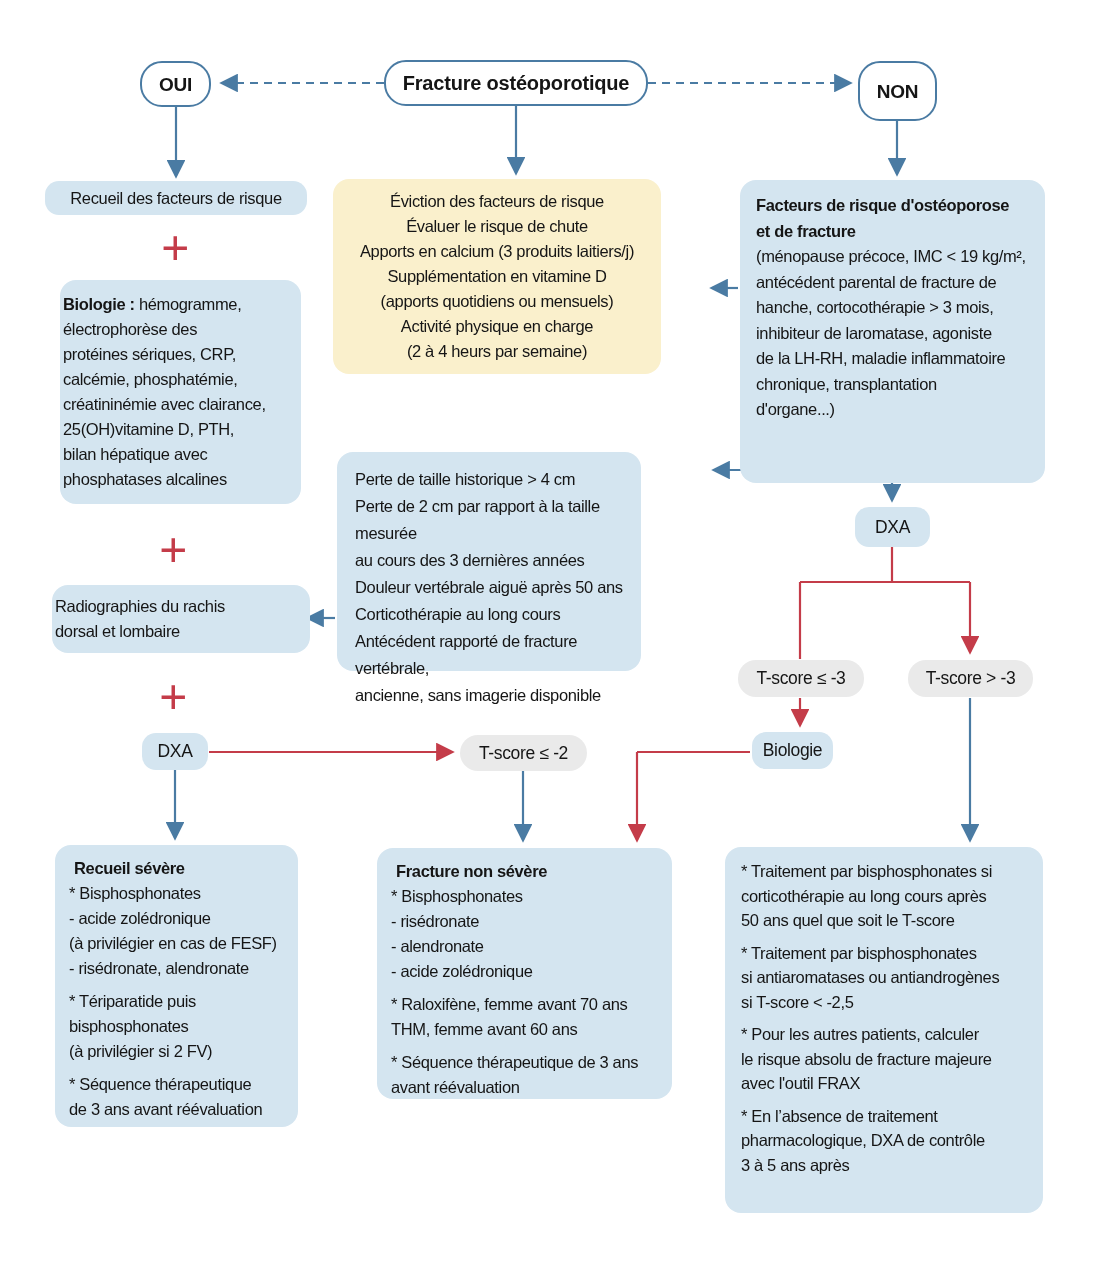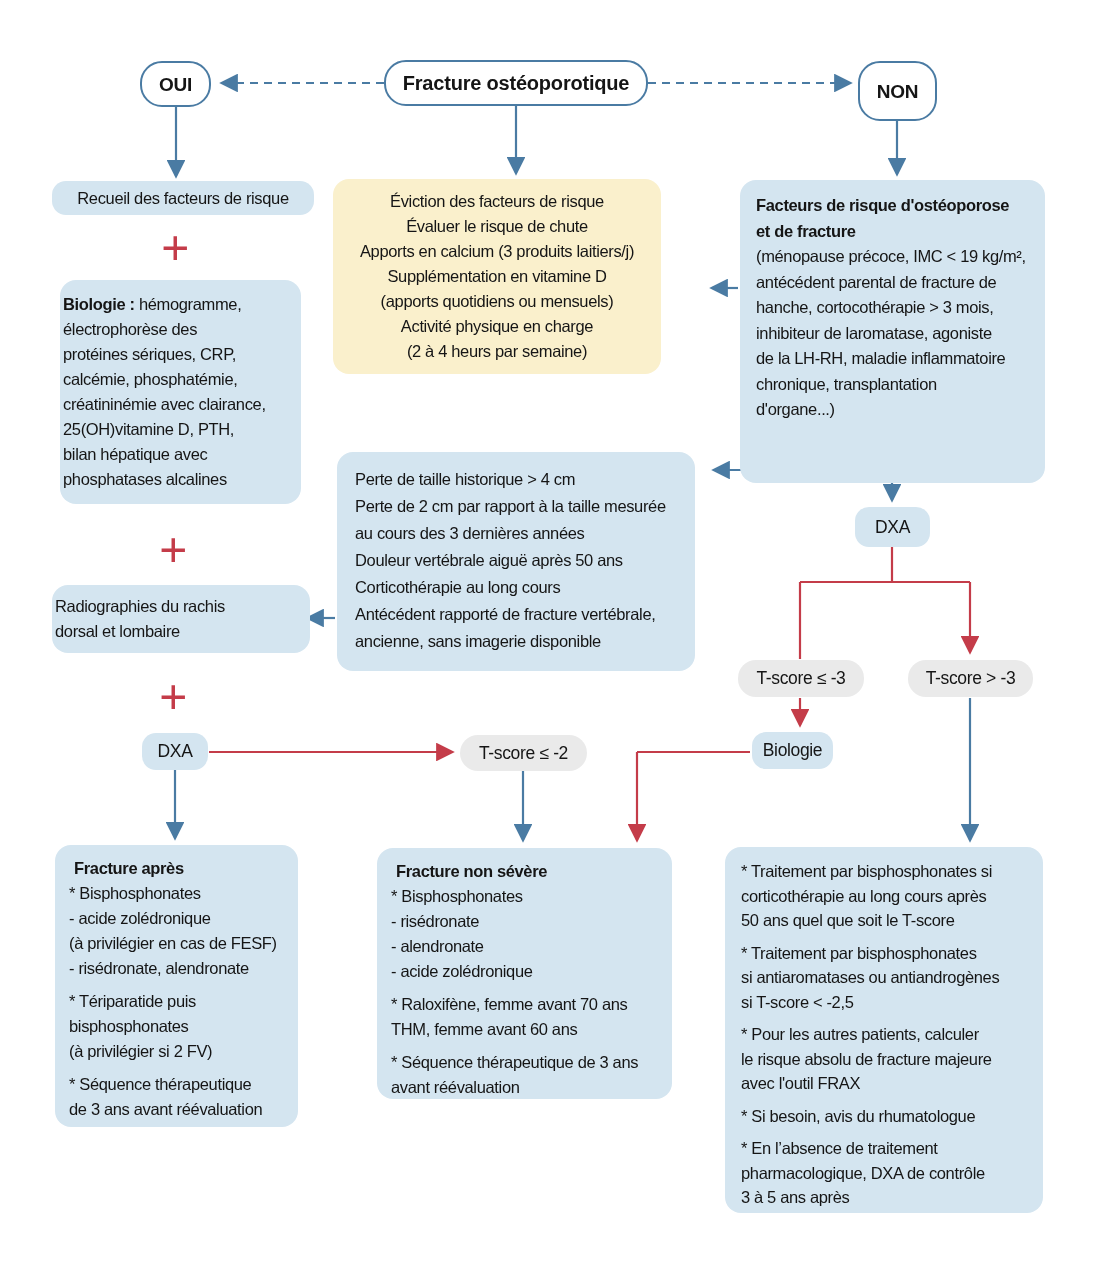--- a/index.html
+++ b/index.html
@@ -86,21 +86,21 @@
   <div class="box outline" style="left:140px;top:61px;width:71px;height:46px;">
     <span>OUI</span>
   </div>
   <div class="box outline" style="left:384px;top:60px;width:264px;height:46px;font-size:20px;">
     <span>Fracture ostéoporotique</span>
   </div>
   <div class="box outline" style="left:858px;top:61px;width:79px;height:60px;">
     <span>NON</span>
   </div>
 
-  <div class="box blue center-text" style="left:45px;top:181px;width:262px;height:34px;border-radius:14px;margin-left:7px;">
+  <div class="box blue center-text" style="left:45px;top:181px;width:262px;height:34px;border-radius:14px;">
     <span>Recueil des facteurs de risque</span>
   </div>
 
   <div class="plus" style="left:153px;top:228px;">+</div>
 
   <div class="box blue pad" style="left:60px;top:280px;width:241px;height:224px;">
     <b>Biologie :</b>
     <span>hémogramme,<br>électrophorèse des<br>protéines sériques, CRP,<br>calcémie, phosphatémie,<br>créatininémie avec clairance,<br>25(OH)vitamine D, PTH,<br>bilan hépatique avec<br>phosphatases alcalines</span>
   </div>
 
@@ -113,21 +113,21 @@
   <div class="plus" style="left:151px;top:677px;">+</div>
 
   <div class="box blue pill" style="left:142px;top:733px;width:66px;height:37px;">
     <span>DXA</span>
   </div>
 
   <div class="box yellow lines-center" style="left:333px;top:179px;width:328px;height:195px;">
     <span>Éviction des facteurs de risque<br>Évaluer le risque de chute<br>Apports en calcium (3 produits laitiers/j)<br>Supplémentation en vitamine D<br>(apports quotidiens ou mensuels)<br>Activité physique en charge<br>(2 à 4 heurs par semaine)</span>
   </div>
 
-  <div class="box blue pad" style="left:337px;top:452px;width:358px;height:219px;padding:14px 18px;line-height:27px;">
+  <div class="box blue pad" style="left:337px;top:452px;width:304px;height:219px;padding:14px 18px;line-height:27px;">
     <span>Perte de taille historique &gt; 4 cm<br>Perte de 2 cm par rapport à la taille mesurée<br>au cours des 3 dernières années<br>Douleur vertébrale aiguë après 50 ans<br>Corticothérapie au long cours<br>Antécédent rapporté de fracture vertébrale,<br>ancienne, sans imagerie disponible</span>
   </div>
 
   <div class="box gray pill" style="left:460px;top:735px;width:127px;height:36px;border-radius:18px;">
     <span>T-score ≤ -2</span>
   </div>
 
   <div class="box blue pad" style="left:740px;top:180px;width:305px;height:303px;padding:13px 16px;line-height:25.5px;">
     <b class="block-title">Facteurs de risque d'ostéoporose<br>et de fracture</b>
     <span>(ménopause précoce, IMC &lt; 19 kg/m²,<br>antécédent parental de fracture de<br>hanche, cortocothérapie &gt; 3 mois,<br>inhibiteur de laromatase, agoniste<br>de la LH-RH, maladie inflammatoire<br>chronique, transplantation<br>d'organe...)</span>
@@ -143,21 +143,21 @@
 
   <div class="box gray pill" style="left:908px;top:660px;width:125px;height:37px;border-radius:18px;">
     <span>T-score &gt; -3</span>
   </div>
 
   <div class="box blue pill" style="left:752px;top:732px;width:81px;height:37px;">
     <span>Biologie</span>
   </div>
 
   <div class="box blue pad" style="left:55px;top:845px;width:243px;height:282px;padding:11px 14px;">
-    <b style="padding-left:5px;">Fracture après</b>
+    <b style="padding-left:5px;">Recueil sévère</b>
     <div class="paras">
         <p>* Bisphosphonates<br>- acide zolédronique<br>(à privilégier en cas de FESF)<br>- risédronate, alendronate</p>
         <p>* Tériparatide puis<br>bisphosphonates<br>(à privilégier si 2 FV)</p>
         <p>* Séquence thérapeutique<br>de 3 ans avant réévaluation</p>
       </div>
   </div>
 
   <div class="box blue pad" style="left:377px;top:848px;width:295px;height:251px;padding:11px 14px;">
     <b style="padding-left:5px;">Fracture non sévère</b>
     <div class="paras">
@@ -165,18 +165,17 @@
         <p>* Raloxifène, femme avant 70 ans<br>THM, femme avant 60 ans</p>
         <p>* Séquence thérapeutique de 3 ans<br>avant réévaluation</p>
       </div>
   </div>
 
   <div class="box blue pad tight" style="left:725px;top:847px;width:318px;height:366px;padding:12px 16px;">
     <div class="paras">
         <p>* Traitement par bisphosphonates si<br>corticothérapie au long cours après<br>50 ans quel que soit le T-score</p>
         <p>* Traitement par bisphosphonates<br>si antiaromatases ou antiandrogènes<br>si T-score &lt; -2,5</p>
         <p>* Pour les autres patients, calculer<br>le risque absolu de fracture majeure<br>avec l'outil FRAX</p>
-        <p>* Si besoin, avis du rhumatologue</p>
         <p>* En l’absence de traitement<br>pharmacologique, DXA de contrôle<br>3 à 5 ans après</p>
       </div>
   </div>
 
 </div>
 
 </body></html>

